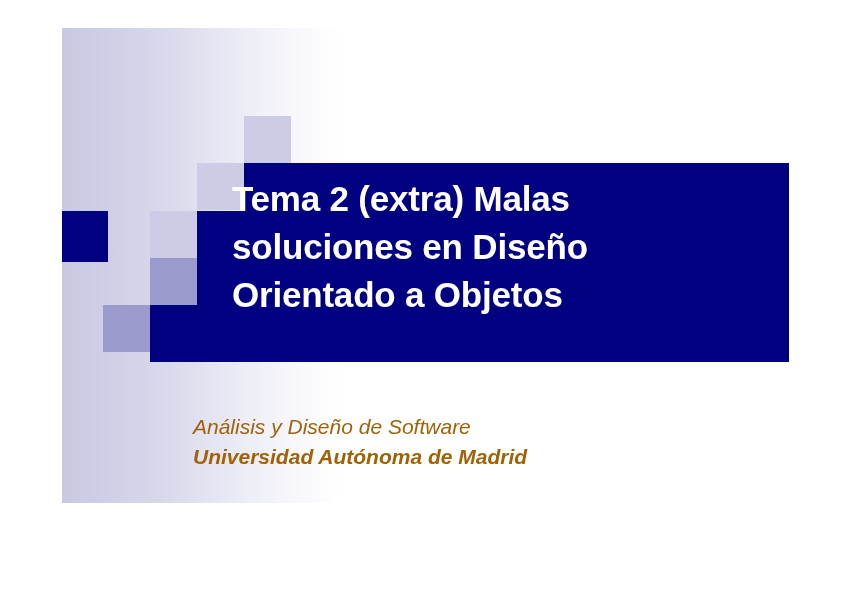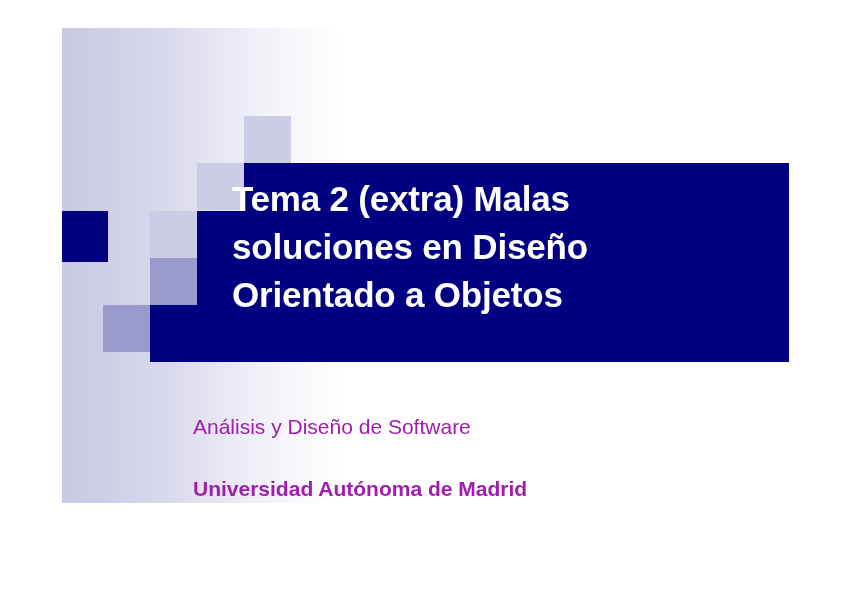--- a/index.html
+++ b/index.html
@@ -66,26 +66,27 @@
     line-height: 48px;
     letter-spacing: -0.2px;
     white-space: pre-line;
   }
 
   
   .subtitle {
     position: absolute;
     left: 193px;
     top: 412px;
-    color: #a21caf;
+    color: #a16207;
     font-size: 21px;
     line-height: 30px;
+    font-style: italic;
   }
   .subtitle .line { display: block; }
-  .subtitle .line.bold { font-weight: bold; margin-top: 32px; }
+  .subtitle .line.bold { font-weight: bold; }
 
   
   .page-number {
     position: absolute;
     left: 735px;
     top: 537px;
     width: 24px;
     text-align: center;
     font-size: 14px;
     font-weight: bold;

